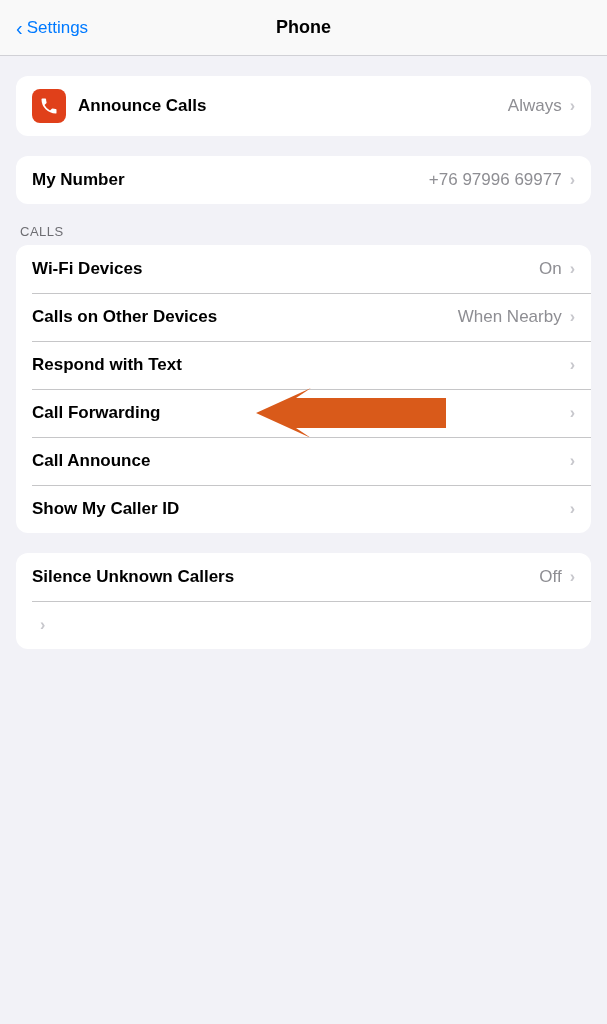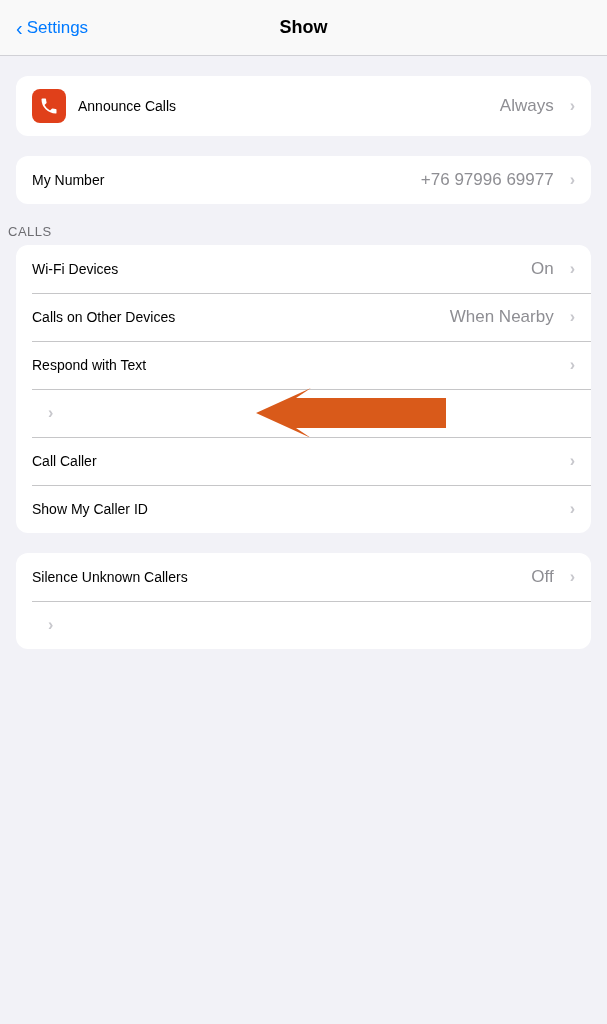--- a/index.html
+++ b/index.html
@@ -46,21 +46,21 @@
 
     
     .section {
       margin-top: 20px;
     }
     .section-label {
       font-size: 13px;
       color: #6d6d72;
       text-transform: uppercase;
       letter-spacing: 0.5px;
-      padding: 0 16px 6px 8px;
+      padding: 0 16px 6px 20px;
     }
     .card {
       background: #fff;
       border-radius: 12px;
       margin: 0 16px;
       overflow: hidden;
     }
 
     
     .row {
@@ -90,28 +90,29 @@
       justify-content: center;
       margin-right: 12px;
       flex-shrink: 0;
     }
     .row-icon svg {
       width: 20px;
       height: 20px;
       fill: #fff;
     }
     .row-label {
-      font-size: 14px;
+      font-size: 17px;
       color: #000;
       flex: 1;
+      font-weight: bold;
     }
     .row-value {
       font-size: 17px;
       color: #8e8e93;
-      margin-right: 16px;
+      margin-right: 8px;
     }
     .chevron-right {
       color: #c7c7cc;
       font-size: 16px;
       font-weight: 600;
     }
 
     .call-forwarding-row {
       position: relative;
     }
@@ -121,21 +122,21 @@
     }
   </style>
 </head>
 <body>
 
 <div class="header">
   <div class="header-back">
     <span class="chevron-left">‹</span>
     <span>Settings</span>
   </div>
-  <span class="header-title">Show</span>
+  <span class="header-title">Phone</span>
 </div>
 
 <div class="section">
   <div class="card">
     <div class="row">
       <div class="row-icon">
         <svg viewBox="0 0 24 24">
           <path d="M6.62 10.79a15.05 15.05 0 0 0 6.59 6.59l2.2-2.2a1 1 0 0 1 1.01-.24 11.47 11.47 0 0 0 3.58.57 1 1 0 0 1 1 1V20a1 1 0 0 1-1 1A17 17 0 0 1 3 4a1 1 0 0 1 1-1h3.5a1 1 0 0 1 1 1c0 1.25.2 2.45.57 3.58a1 1 0 0 1-.25 1.01z"></path>
         </svg>
       </div>
@@ -172,30 +173,31 @@
       <span class="chevron-right">›</span>
     </div>
 
     <div class="row">
       <span class="row-label">Respond with Text</span>
       <span class="row-value"></span>
       <span class="chevron-right">›</span>
     </div>
 
     <div class="row call-forwarding-row" style="position:relative;">
+      <span class="row-label">Call Forwarding</span>
 
       <svg style="position:absolute; left:200px; top:50%; transform:translateY(-50%); pointer-events:none;" width="230" height="50" viewBox="0 0 230 50">
         <polygon points="230,10 80,10 95,0 40,25 95,50 80,40 230,40" fill="#d95a1a"></polygon>
       </svg>
       <span class="row-value"></span>
       <span class="chevron-right">›</span>
     </div>
 
     <div class="row">
-      <span class="row-label">Call Caller</span>
+      <span class="row-label">Call Announce</span>
       <span class="row-value"></span>
       <span class="chevron-right">›</span>
     </div>
 
     <div class="row">
       <span class="row-label">Show My Caller ID</span>
       <span class="row-value"></span>
       <span class="chevron-right">›</span>
     </div>
 

